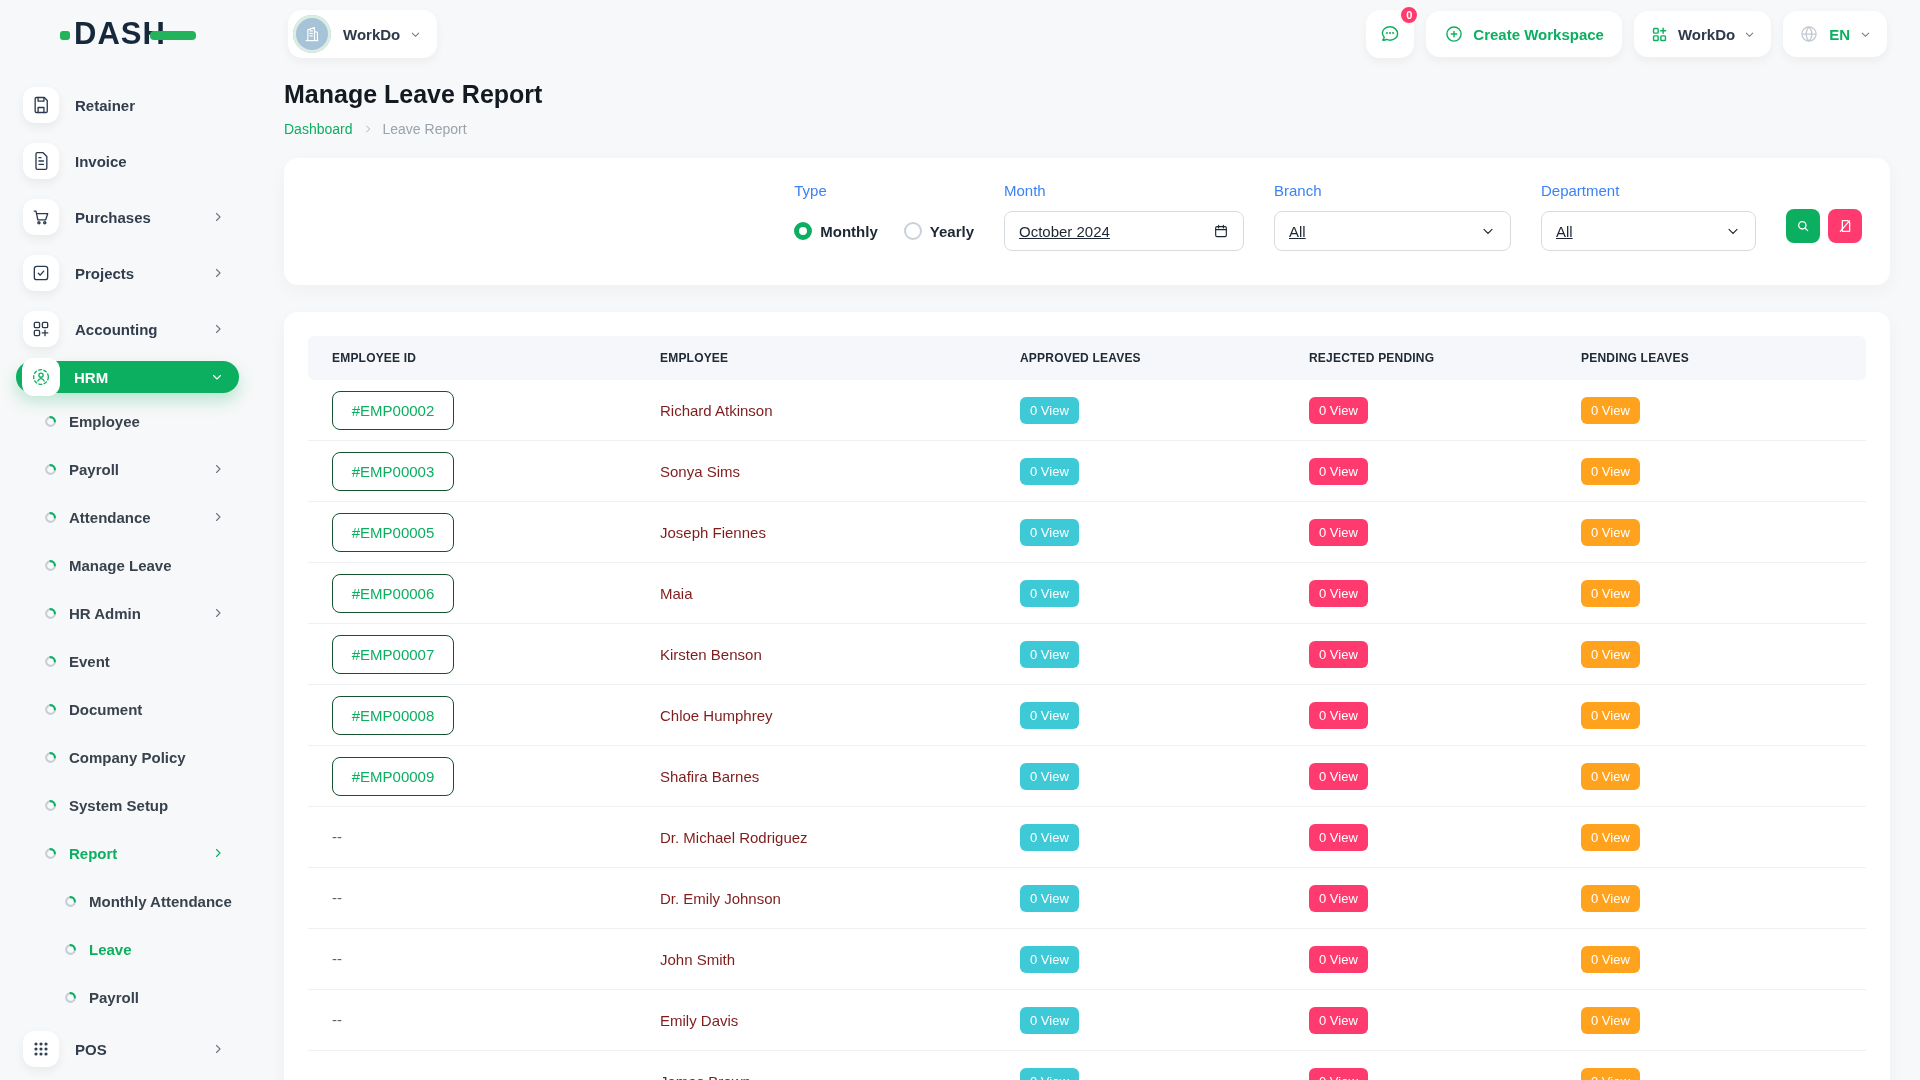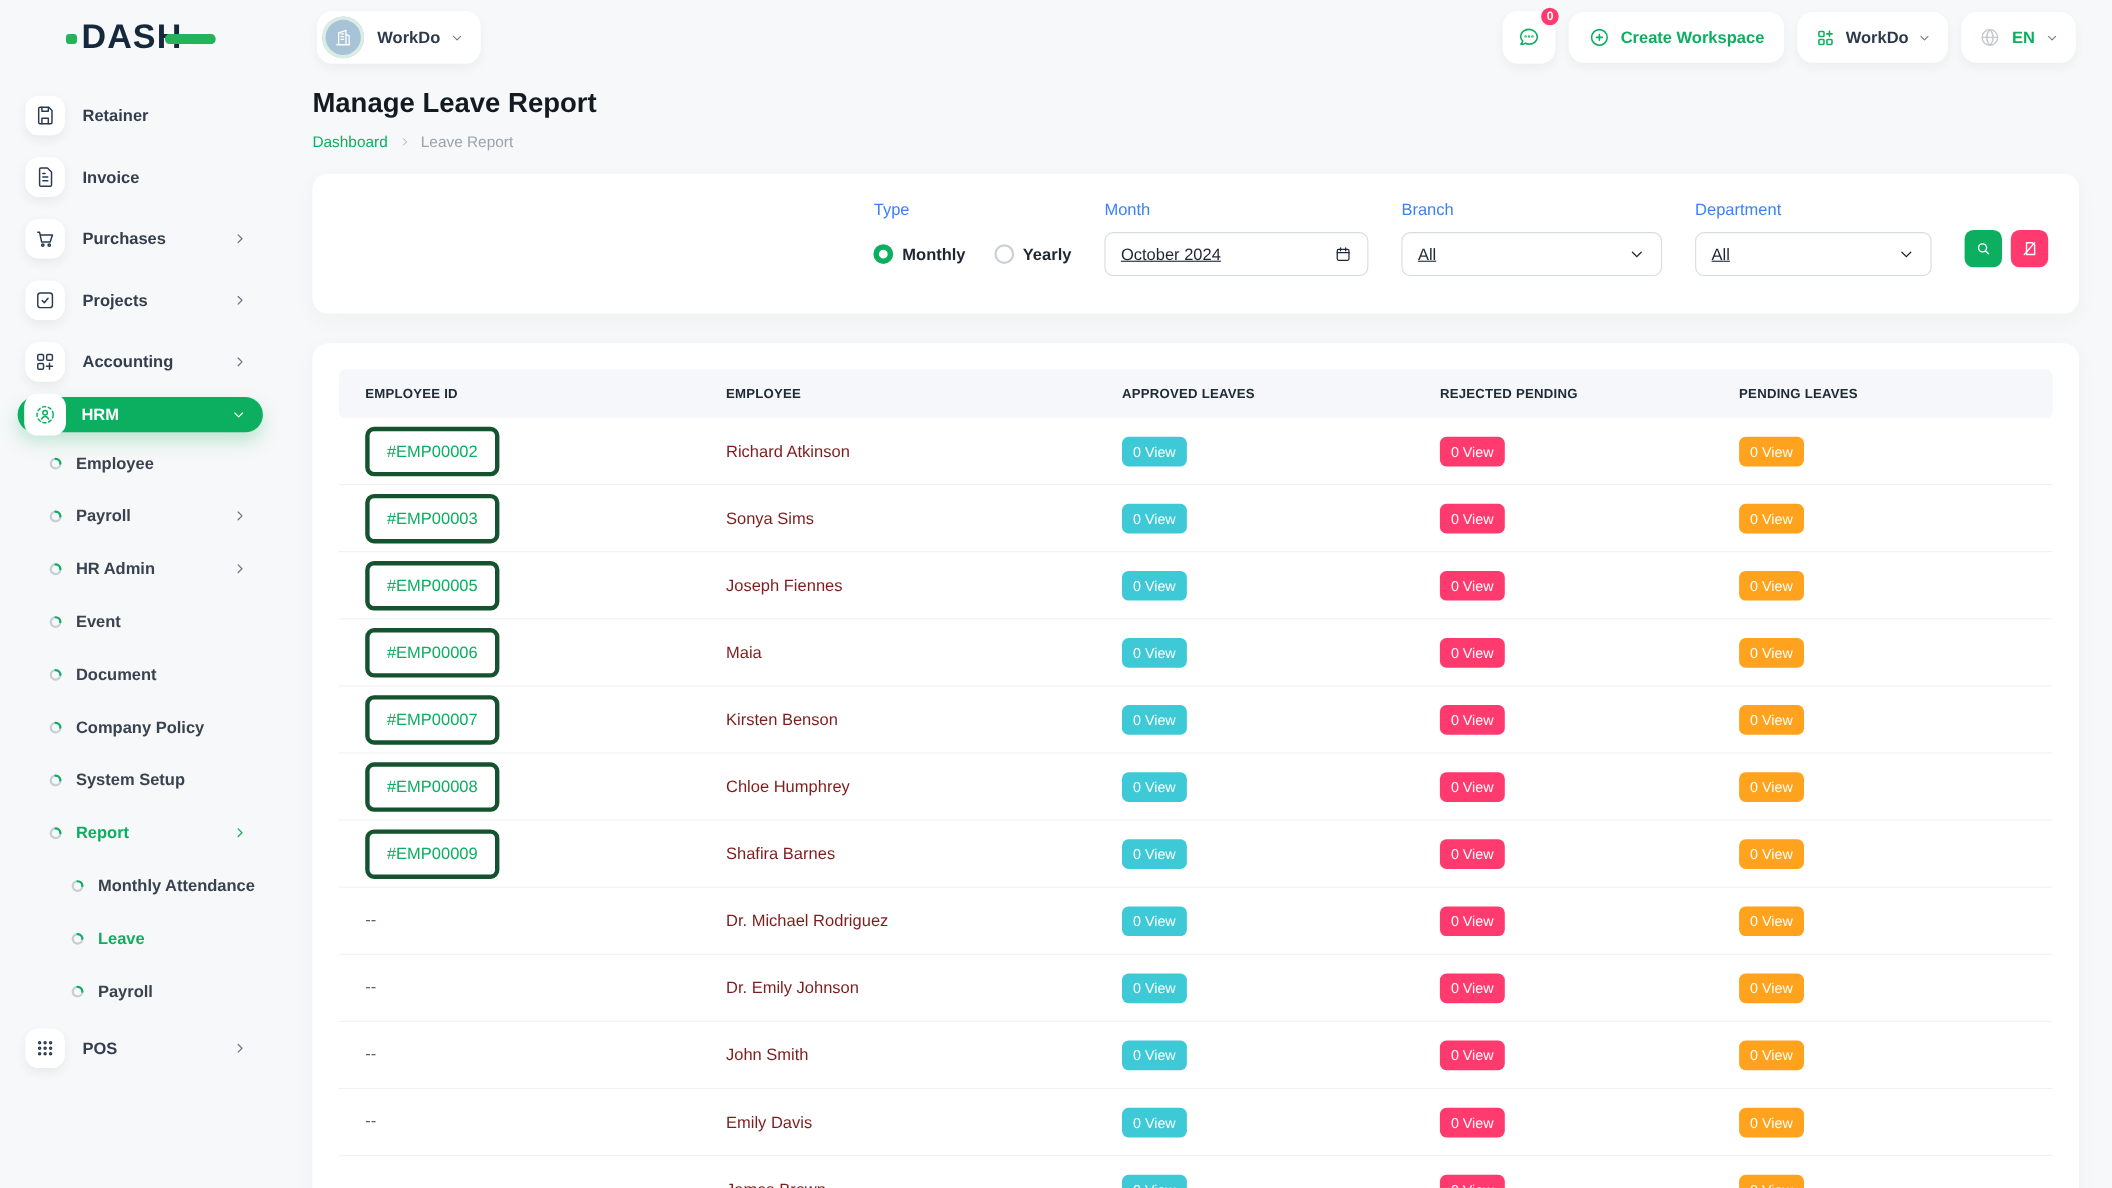--- a/index.html
+++ b/index.html
@@ -100,21 +100,21 @@
   .btn-reset { background:#FF3A6E; }
 
   
   .table-card { position:absolute; left:284px; top:312px; width:1606px; height:800px; background:#fff; border-radius:14px;
                 box-shadow:0 6px 18px rgba(20,40,60,.04); padding:24px; }
   .tgrid { display:grid; grid-template-columns:328px 360px 289px 272px 1fr; align-items:center; }
   .thead { height:44px; background:#F5F7FA; border-radius:6px; }
   .th { font-size:12px; font-weight:700; color:#212B36; padding-left:24px; letter-spacing:.2px; }
   .trow { height:61px; border-bottom:1px solid #EFF1F4; }
   .td { padding-left:24px; }
-  .emp-id-btn { display:inline-block; border:4px solid #14532d; color:#0CAF60; background:#fff; border-radius:8px;
+  .emp-id-btn { display:inline-block; border:1px solid #14532d; color:#0CAF60; background:#fff; border-radius:8px;
                 padding:10px 0; width:122px; text-align:center; font-size:15px; cursor:pointer; font-family:"Liberation Sans",sans-serif; }
   .emp-id-empty { color:#5A6470; font-size:15px; }
   .emp-name { color:#7f1d1d; font-size:15px; }
   .badge { display:inline-block; color:#fff; font-size:13px; border-radius:6px; padding:6px 10px; cursor:pointer; }
   .badge.approved { background:#3EC9D6; }
   .badge.rejected { background:#FF3A6E; }
   .badge.pending  { background:#FFA21D; }
 </style>
 </head>
 <body>
@@ -220,20 +220,43 @@
             <circle cx="7" cy="7" r="4.7" stroke="#C7CED5" stroke-width="2.2" fill="none"></circle>
             <path d="M7 2.3a4.7 4.7 0 0 1 4.7 4.7" stroke="#0CAF60" stroke-width="2.2" fill="none" stroke-linecap="round"></path>
           </svg>
         </span>
         <span class="nav-label">Payroll</span>
         <span class="nav-chev">
           <svg viewBox="0 0 24 24">
             <path d="M9 5l7 7-7 7"></path>
           </svg>
         </span>
+      </div>
+      <div class="nav-item sub">
+        <span class="bullet">
+          <svg viewBox="0 0 14 14">
+            <circle cx="7" cy="7" r="4.7" stroke="#C7CED5" stroke-width="2.2" fill="none"></circle>
+            <path d="M7 2.3a4.7 4.7 0 0 1 4.7 4.7" stroke="#0CAF60" stroke-width="2.2" fill="none" stroke-linecap="round"></path>
+          </svg>
+        </span>
+        <span class="nav-label">Attendance</span>
+        <span class="nav-chev">
+          <svg viewBox="0 0 24 24">
+            <path d="M9 5l7 7-7 7"></path>
+          </svg>
+        </span>
+      </div>
+      <div class="nav-item sub">
+        <span class="bullet">
+          <svg viewBox="0 0 14 14">
+            <circle cx="7" cy="7" r="4.7" stroke="#C7CED5" stroke-width="2.2" fill="none"></circle>
+            <path d="M7 2.3a4.7 4.7 0 0 1 4.7 4.7" stroke="#0CAF60" stroke-width="2.2" fill="none" stroke-linecap="round"></path>
+          </svg>
+        </span>
+        <span class="nav-label">Manage Leave</span>
       </div>
       <div class="nav-item sub">
         <span class="bullet">
           <svg viewBox="0 0 14 14">
             <circle cx="7" cy="7" r="4.7" stroke="#C7CED5" stroke-width="2.2" fill="none"></circle>
             <path d="M7 2.3a4.7 4.7 0 0 1 4.7 4.7" stroke="#0CAF60" stroke-width="2.2" fill="none" stroke-linecap="round"></path>
           </svg>
         </span>
         <span class="nav-label">HR Admin</span>
         <span class="nav-chev">

